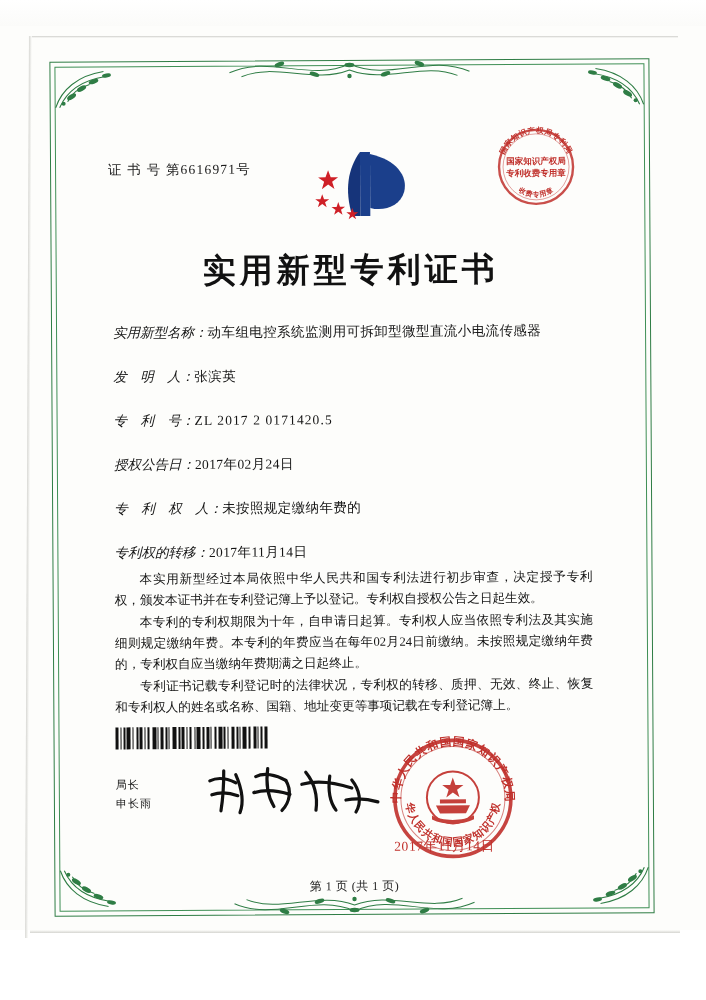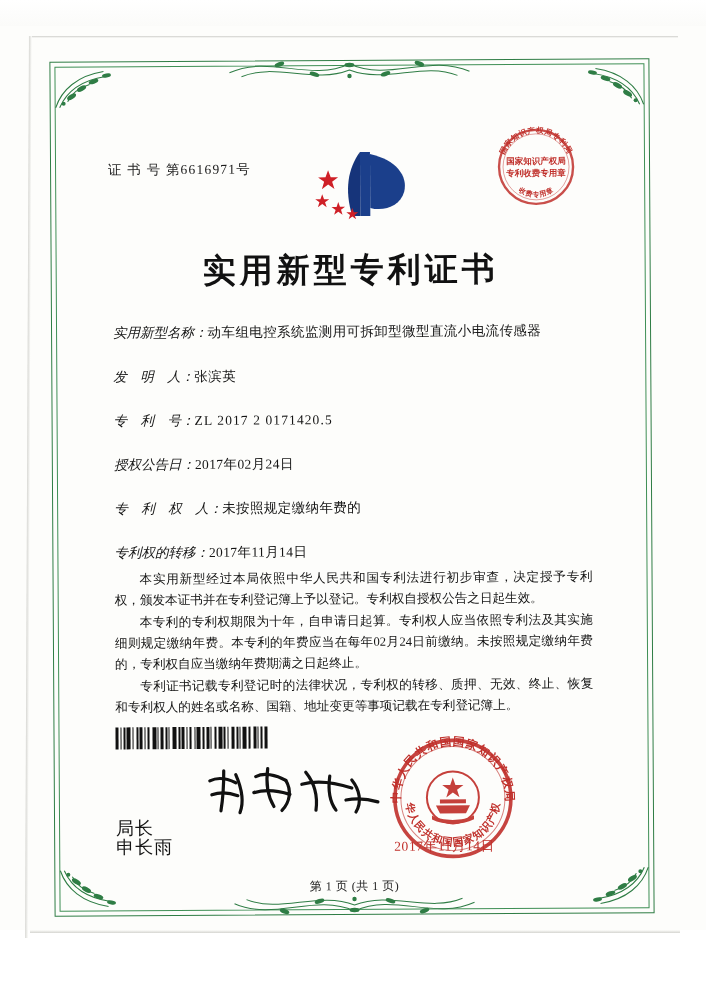--- a/index.html
+++ b/index.html
@@ -197,25 +197,24 @@
     display: block;
     background: #111;
     height: 100%;
   }
 
   
   .sig-block {
     position: absolute;
     left: 62px;
     top: 714px;
-    font-size: 18px;
+    font-size: 11px;
     line-height: 19px;
     letter-spacing: 1px;
     color: #141414;
-    margin-top: 44px;
   }
   .sig-script {
     position: absolute;
     left: 148px;
     top: 702px;
     width: 190px;
     height: 56px;
   }
 
   

